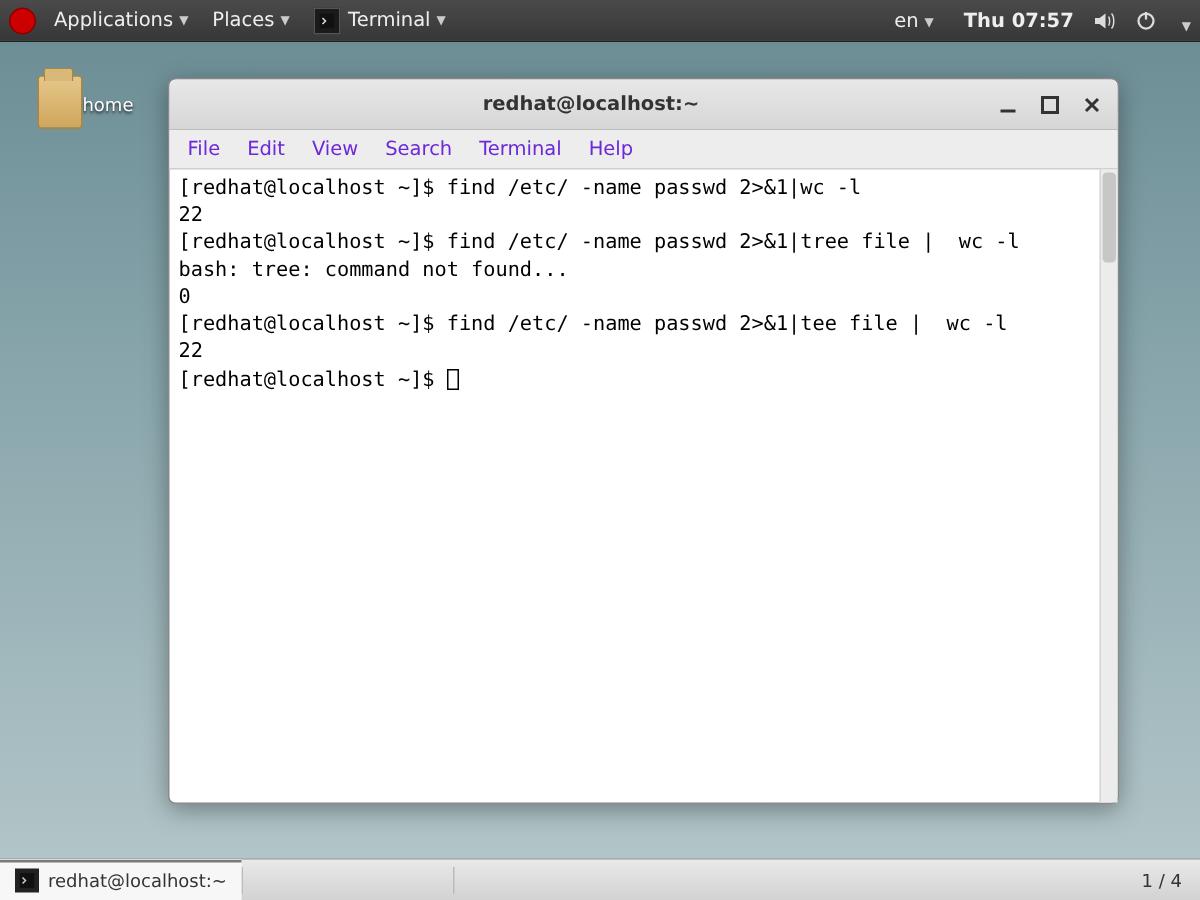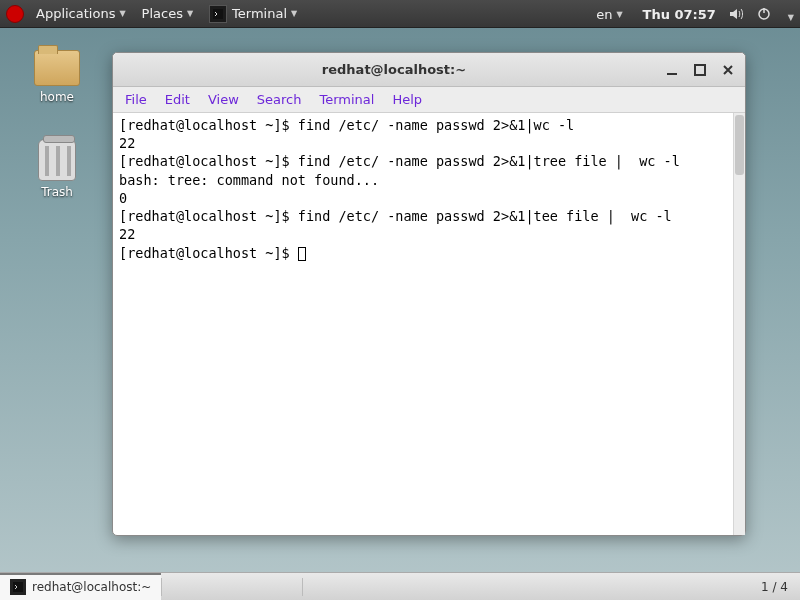--- a/index.html
+++ b/index.html
@@ -16,21 +16,21 @@
 }
 .top-bar .menu-item { padding: 0 8px; display: flex; align-items: center; cursor: pointer; height: 100%; }
 .top-bar .tri { font-size: 8px; margin-left: 4px; opacity: .8; }
 .top-bar .app-icon { width: 18px; height: 18px; background: #1b1b1b; border: 1px solid #555; margin-right: 5px; display:flex;align-items:center;justify-content:center; }
 .top-bar .sp { flex: 1; }
 .rh-logo { width: 18px; height: 18px; background: #cc0000; border-radius: 50%; margin-right: 4px; border:1px solid #8a0000;}
 .top-right { display:flex; align-items:flex-end; gap:12px; }
 .top-right .ico { width:16px; height:16px; opacity:.9; }
 
 .desktop-icons { position: absolute; top: 50px; left: 25px; display: flex; flex-direction: column; gap: 35px; }
-.d-icon { display:flex; flex-direction:column; align-items:center; width:64px; cursor:pointer; }
+.d-icon { display:flex; align-items:center; width:64px; cursor:pointer; }
 .d-icon .label { color:#fff; font-size:12px; text-shadow:0 1px 2px rgba(0,0,0,.8); margin-top:4px; }
 .folder-shape { width:46px; height:36px; background:linear-gradient(#e6c78a,#cfa65d); border-radius:3px; position:relative; border:1px solid #a88544;}
 .folder-shape:before { content:""; position:absolute; top:-6px; left:3px; width:18px; height:8px; background:#d9b977; border-radius:2px 2px 0 0; border:1px solid #a88544; border-bottom:none;}
 .trash-shape { width:38px; height:42px; background:#ddd; border-radius:6px 6px 4px 4px; position:relative; border:1px solid #888;}
 .trash-shape:before{content:"";position:absolute;top:-5px;left:4px;width:30px;height:6px;background:#bbb;border-radius:3px;border:1px solid #888;}
 .trash-shape:after{content:"";position:absolute;top:6px;left:6px;bottom:4px;width:4px;background:#aaa;box-shadow:11px 0 #aaa,22px 0 #aaa;}
 
 .window {
   position: absolute; left: 112px; top: 52px; width: 634px; height: 484px;
   background: #fff; border: 1px solid #8a8a8a; border-radius: 5px;
@@ -119,24 +119,20 @@
     </div>
     <span class="tri" style="font-size:8px;">▼</span>
   </div>
 </div>
 
 <div class="desktop-icons">
   <div class="d-icon">
     <div class="folder-shape"></div>
     <div class="label">home</div>
   </div>
-  <div class="d-icon">
-    <div class="trash-shape"></div>
-    <div class="label">Trash</div>
-  </div>
 </div>
 
 <div class="window">
   <div class="titlebar">
     <div class="title">redhat@localhost:~</div>
     <div class="win-btns">
       <div class="win-btn">
           <svg width="12" height="12">
             <line x1="1" y1="10" x2="11" y2="10" stroke="#333" stroke-width="2"></line>
           </svg>

